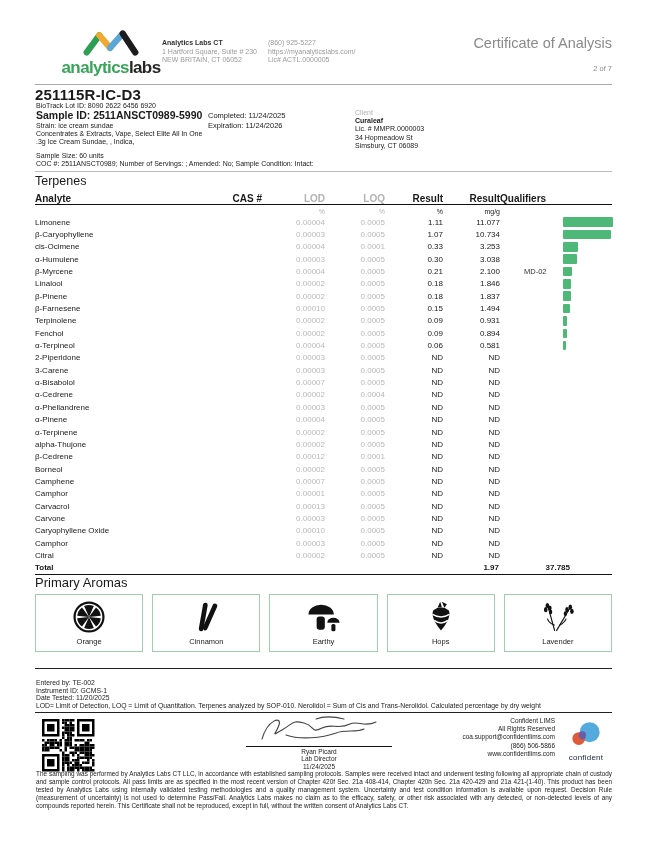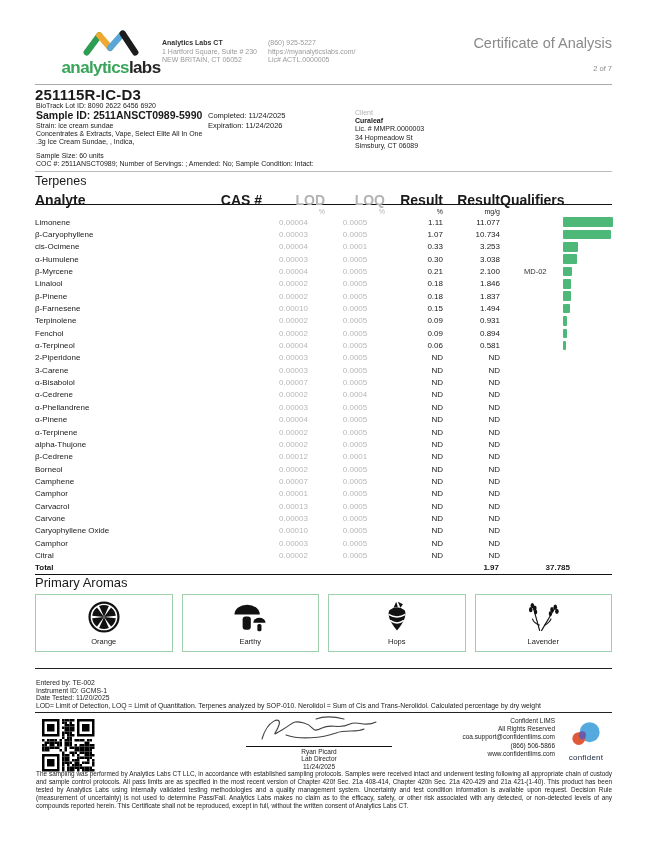--- a/index.html
+++ b/index.html
@@ -28,29 +28,29 @@
   .f7 { font-size:7px; line-height:8px; }
   .sample-id { left:36px; top:109px; font-size:10.5px; font-weight:bold; }
   .client-block { left:355px; top:109px; font-size:7px; line-height:8.2px; }
   .client-label { color:#b0b0b0; }
   .client-name { font-weight:bold; }
 
   
   .terp-title { left:35px; top:174px; font-size:12.5px; }
   .tbl { left:35px; top:192px; width:577px; }
   .grid { display:grid; grid-template-columns:167px 60px 63px 60px 58px 57px 58px 54px; align-items:center; }
-  .thead { height:13px; font-size:14px; font-weight:bold; border-bottom:1.5px solid #111; }
+  .thead { height:13px; font-size:10px; font-weight:bold; border-bottom:1.5px solid #111; }
   .tunits { height:10px; font-size:7px; margin-top:1px; }
   .trow { height:12.35px; font-size:8px; }
   .ttotal { height:13px; font-size:8px; font-weight:bold; border-bottom:1.5px solid #111;gap:14px; }
   .ra { text-align:right; }
   .gray { color:#b3b3b3; }
   .c-analyte { text-align:left; }
   .c-cas,.c-lod,.c-loq,.c-pct,.c-mgg { text-align:right; }
-  .c-lod,.c-loq { color:#b8b8b8;text-align:center; }
+  .c-lod,.c-loq { color:#b8b8b8; }
   .c-qual { text-align:left; padding-left:24px; font-size:7.5px; color:#333; }
   .c-bar { padding-left:5px; }
   .bar { height:9.5px; border-radius:1px; }
 
   
   .aroma-title { left:35px; top:575px; font-size:13px; }
   .aroma-list { left:35px; top:594px; width:577px; display:flex; gap:9px; }
   .aroma { flex:1; height:58px; border:1px solid #9fd0ab; position:relative; background:#fff; }
   .aroma-icon { position:absolute; top:5px; left:0; right:0; text-align:center; }
   .aroma-label { position:absolute; bottom:5px; left:0; right:0; text-align:center; font-size:7.5px; color:#222; }
@@ -463,20 +463,31 @@
       <path d="M20,20 L33.9,18.5 A14,14 0 0 0 28.2,8.7 Z"></path>
       <path d="M20,20 L25.7,7.2 A14,14 0 0 0 14.3,7.2 Z"></path>
       <path d="M20,20 L11.8,8.7 A14,14 0 0 0 6.1,18.5 Z"></path>
       <path d="M20,20 L6.1,21.5 A14,14 0 0 0 11.8,31.3 Z"></path>
       <path d="M20,20 L14.3,32.8 A14,14 0 0 0 25.7,32.8 Z"></path>
       <path d="M20,20 L28.2,31.3 A14,14 0 0 0 33.9,21.5 Z"></path>
     </g>
   </svg>
 </div>
         <div class="aroma-label">Orange</div>
+      </div>
+      <div class="aroma">
+        <div class="aroma-icon">
+  <svg width="34" height="34" viewBox="0 0 40 40">
+    <g fill="#111">
+      <rect x="14" y="3" width="5.5" height="34" rx="2.7" transform="rotate(10 17 20)"></rect>
+      <rect x="22" y="3" width="5.5" height="34" rx="2.7" transform="rotate(24 25 20)"></rect>
+    </g>
+  </svg>
+</div>
+        <div class="aroma-label">Cinnamon</div>
       </div>
       <div class="aroma">
         <div class="aroma-icon">
   <svg width="36" height="34" viewBox="0 0 44 40">
     <g fill="#111">
       <path d="M3,17 A15.5,12 0 0 1 34,17 Z"></path>
       <rect x="13" y="19.5" width="10" height="16" rx="3.5"></rect>
       <path d="M26,27 A7.5,6 0 0 1 41,27 Z"></path>
       <rect x="31" y="28.5" width="5" height="9" rx="2"></rect>
     </g>

